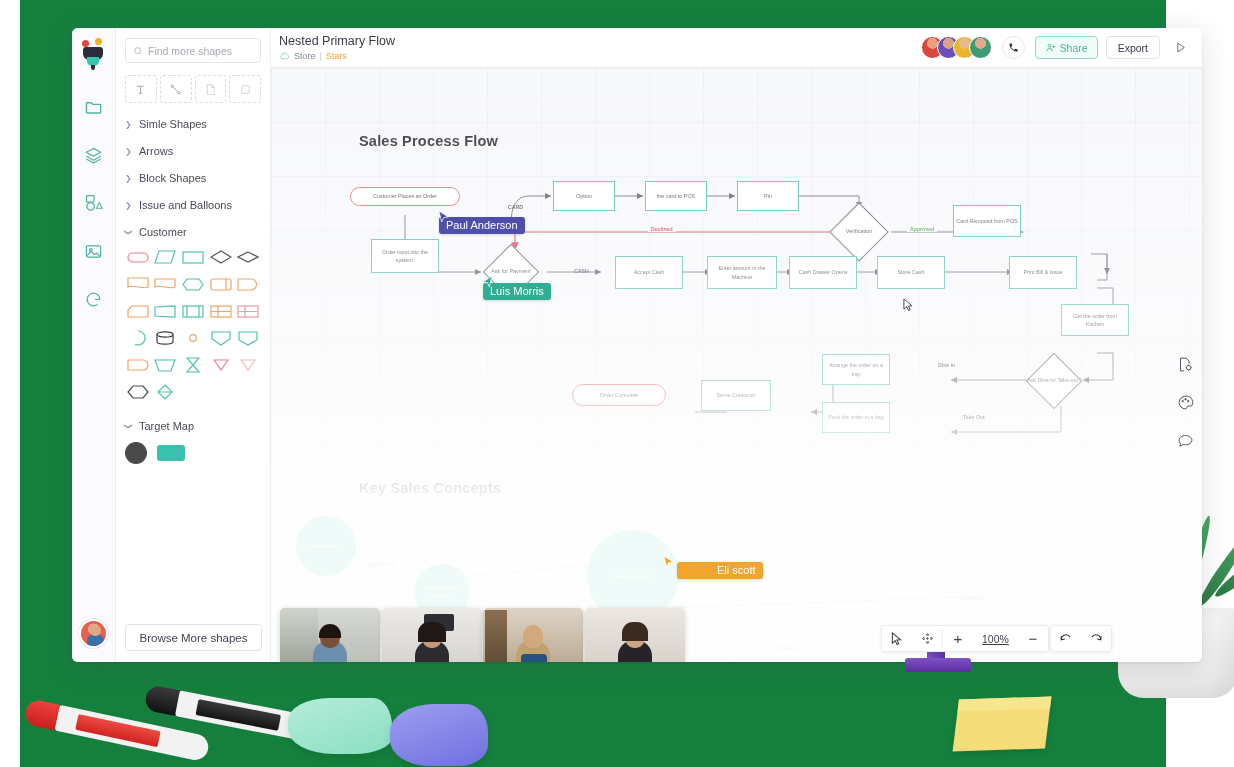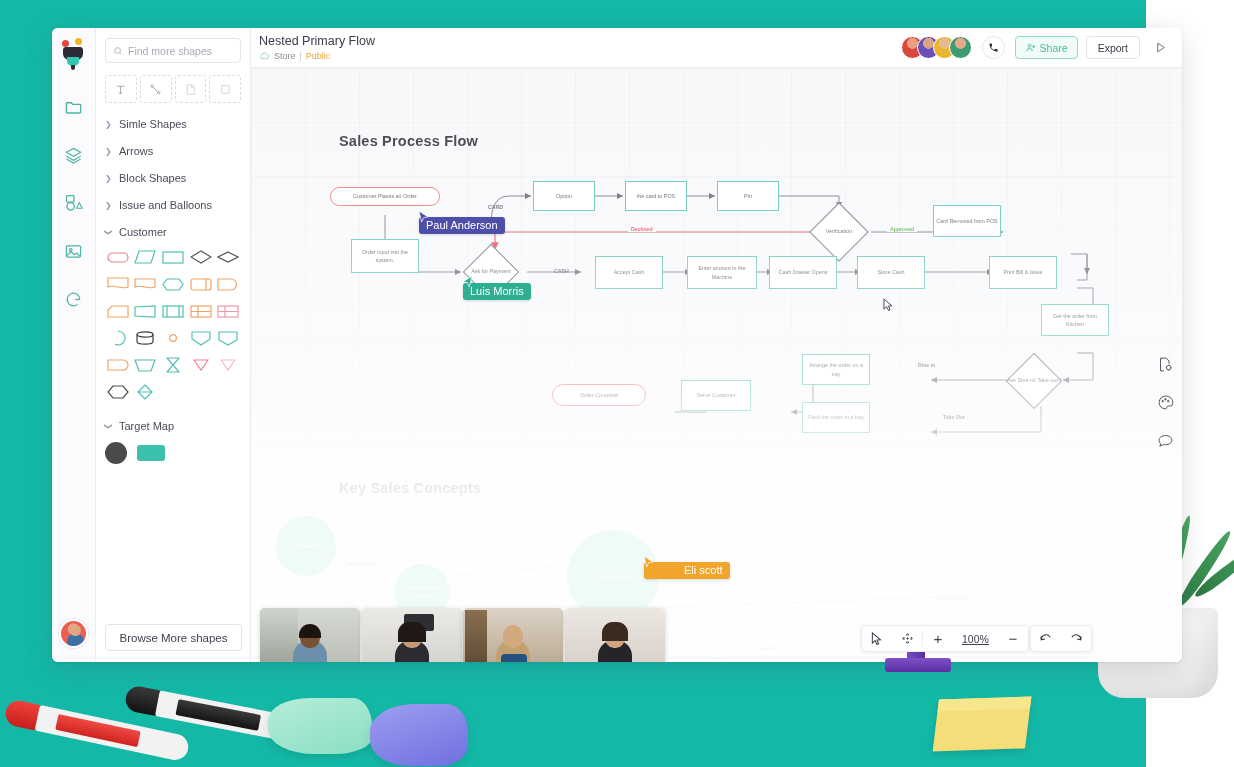--- a/index.html
+++ b/index.html
@@ -2,21 +2,21 @@
 <html><head>
 <meta charset="utf-8">
 <style>
   * { box-sizing: border-box; margin: 0; padding: 0; }
   html, body {
     width: 1234px; height: 767px;
     background: #ffffff;
     font-family: "Liberation Sans", sans-serif;
     overflow: hidden;
   }
-  #scene { position: relative; width: 1146px; height: 767px; background:#14b8a6; }
+  #scene { position: relative; width: 1146px; height: 767px; background:#15803d;margin-left:20px; }
 
   
   #app {
     position: absolute; left: 52px; top: 28px;
     width: 1130px; height: 634px;
     background: #ffffff;
     border-radius: 6px;
     box-shadow: 0 6px 28px rgba(60,60,90,.16), 0 1px 3px rgba(0,0,0,.08);
     overflow: hidden;
     display: flex;
@@ -539,21 +539,21 @@
 
       <div id="topbar">
         <div>
           <div class="doc-title">Nested Primary Flow</div>
           <div class="doc-sub">
             <svg width="11" height="8" viewBox="0 0 24 16" fill="none" stroke="#8fd3c2" stroke-width="2">
               <path d="M6 14h12a5 5 0 000-9 6.5 6.5 0 00-12.3 2A4 4 0 006 14z"></path>
             </svg>
             <span>Store</span>
             <span class="sep">|</span>
-            <span class="pub">Public</span>
+            <span class="pub">Stars</span>
           </div>
         </div>
 
         <div class="spacer"></div>
 
         <div class="avatars">
           <div class="av" style="background:radial-gradient(circle at 50% 30%,#e8a07e 0 30%,#d9483e 31% 100%);"></div>
           <div class="av" style="background:radial-gradient(circle at 50% 30%,#d9a585 0 30%,#6b4fb8 31% 100%);"></div>
           <div class="av" style="background:radial-gradient(circle at 50% 30%,#e6b98e 0 30%,#e8b62c 31% 100%);"></div>
           <div class="av" style="background:radial-gradient(circle at 50% 30%,#e3a98c 0 30%,#3f9b72 31% 100%);"></div>
@@ -727,21 +727,21 @@
 
         <div class="cm-label" style="left:96px; top:493px;">represent by</div>
         <div class="cm-label" style="left:688px; top:527px;">Consists  of</div>
         <div class="cm-label" style="left:505px; top:577px;">Consists  of</div>
 
         <div class="cursor-arrow" style="left:392px; top:486px;">
           <svg width="11" height="13" viewBox="0 0 12 14">
             <path d="M1,1 L11,7.5 L6.2,8.2 L4,13 z" fill="#f2a52c" stroke="#fff" stroke-width=".8"></path>
           </svg>
         </div>
-        <div class="cursor-tag" style="left:393px; top:494px; background:#f2a52c;padding-left:40px;">Eli scott</div>
+        <div class="cursor-tag" style="left:406px; top:494px; background:#f2a52c;padding-left:40px;">Eli scott</div>
 
         <div class="vtile" style="left:9px; top:540px;">
           <div class="bg" style="background:linear-gradient(180deg,#d6d9d4,#b9bdb6);"></div>
           <div style="position:absolute;left:0;top:0;width:38px;height:60px;background:linear-gradient(180deg,#cfd4cd,#9aa096);"></div>
           <div class="head" style="background:#6d8fae;"></div>
           <div class="face" style="background:#7b5135;"></div>
           <div class="hair" style="background:#1d1410;"></div>
         </div>
         <div class="vtile" style="left:111px; top:540px;">
           <div class="bg" style="background:linear-gradient(180deg,#eceae6,#d4d2cd);"></div>

